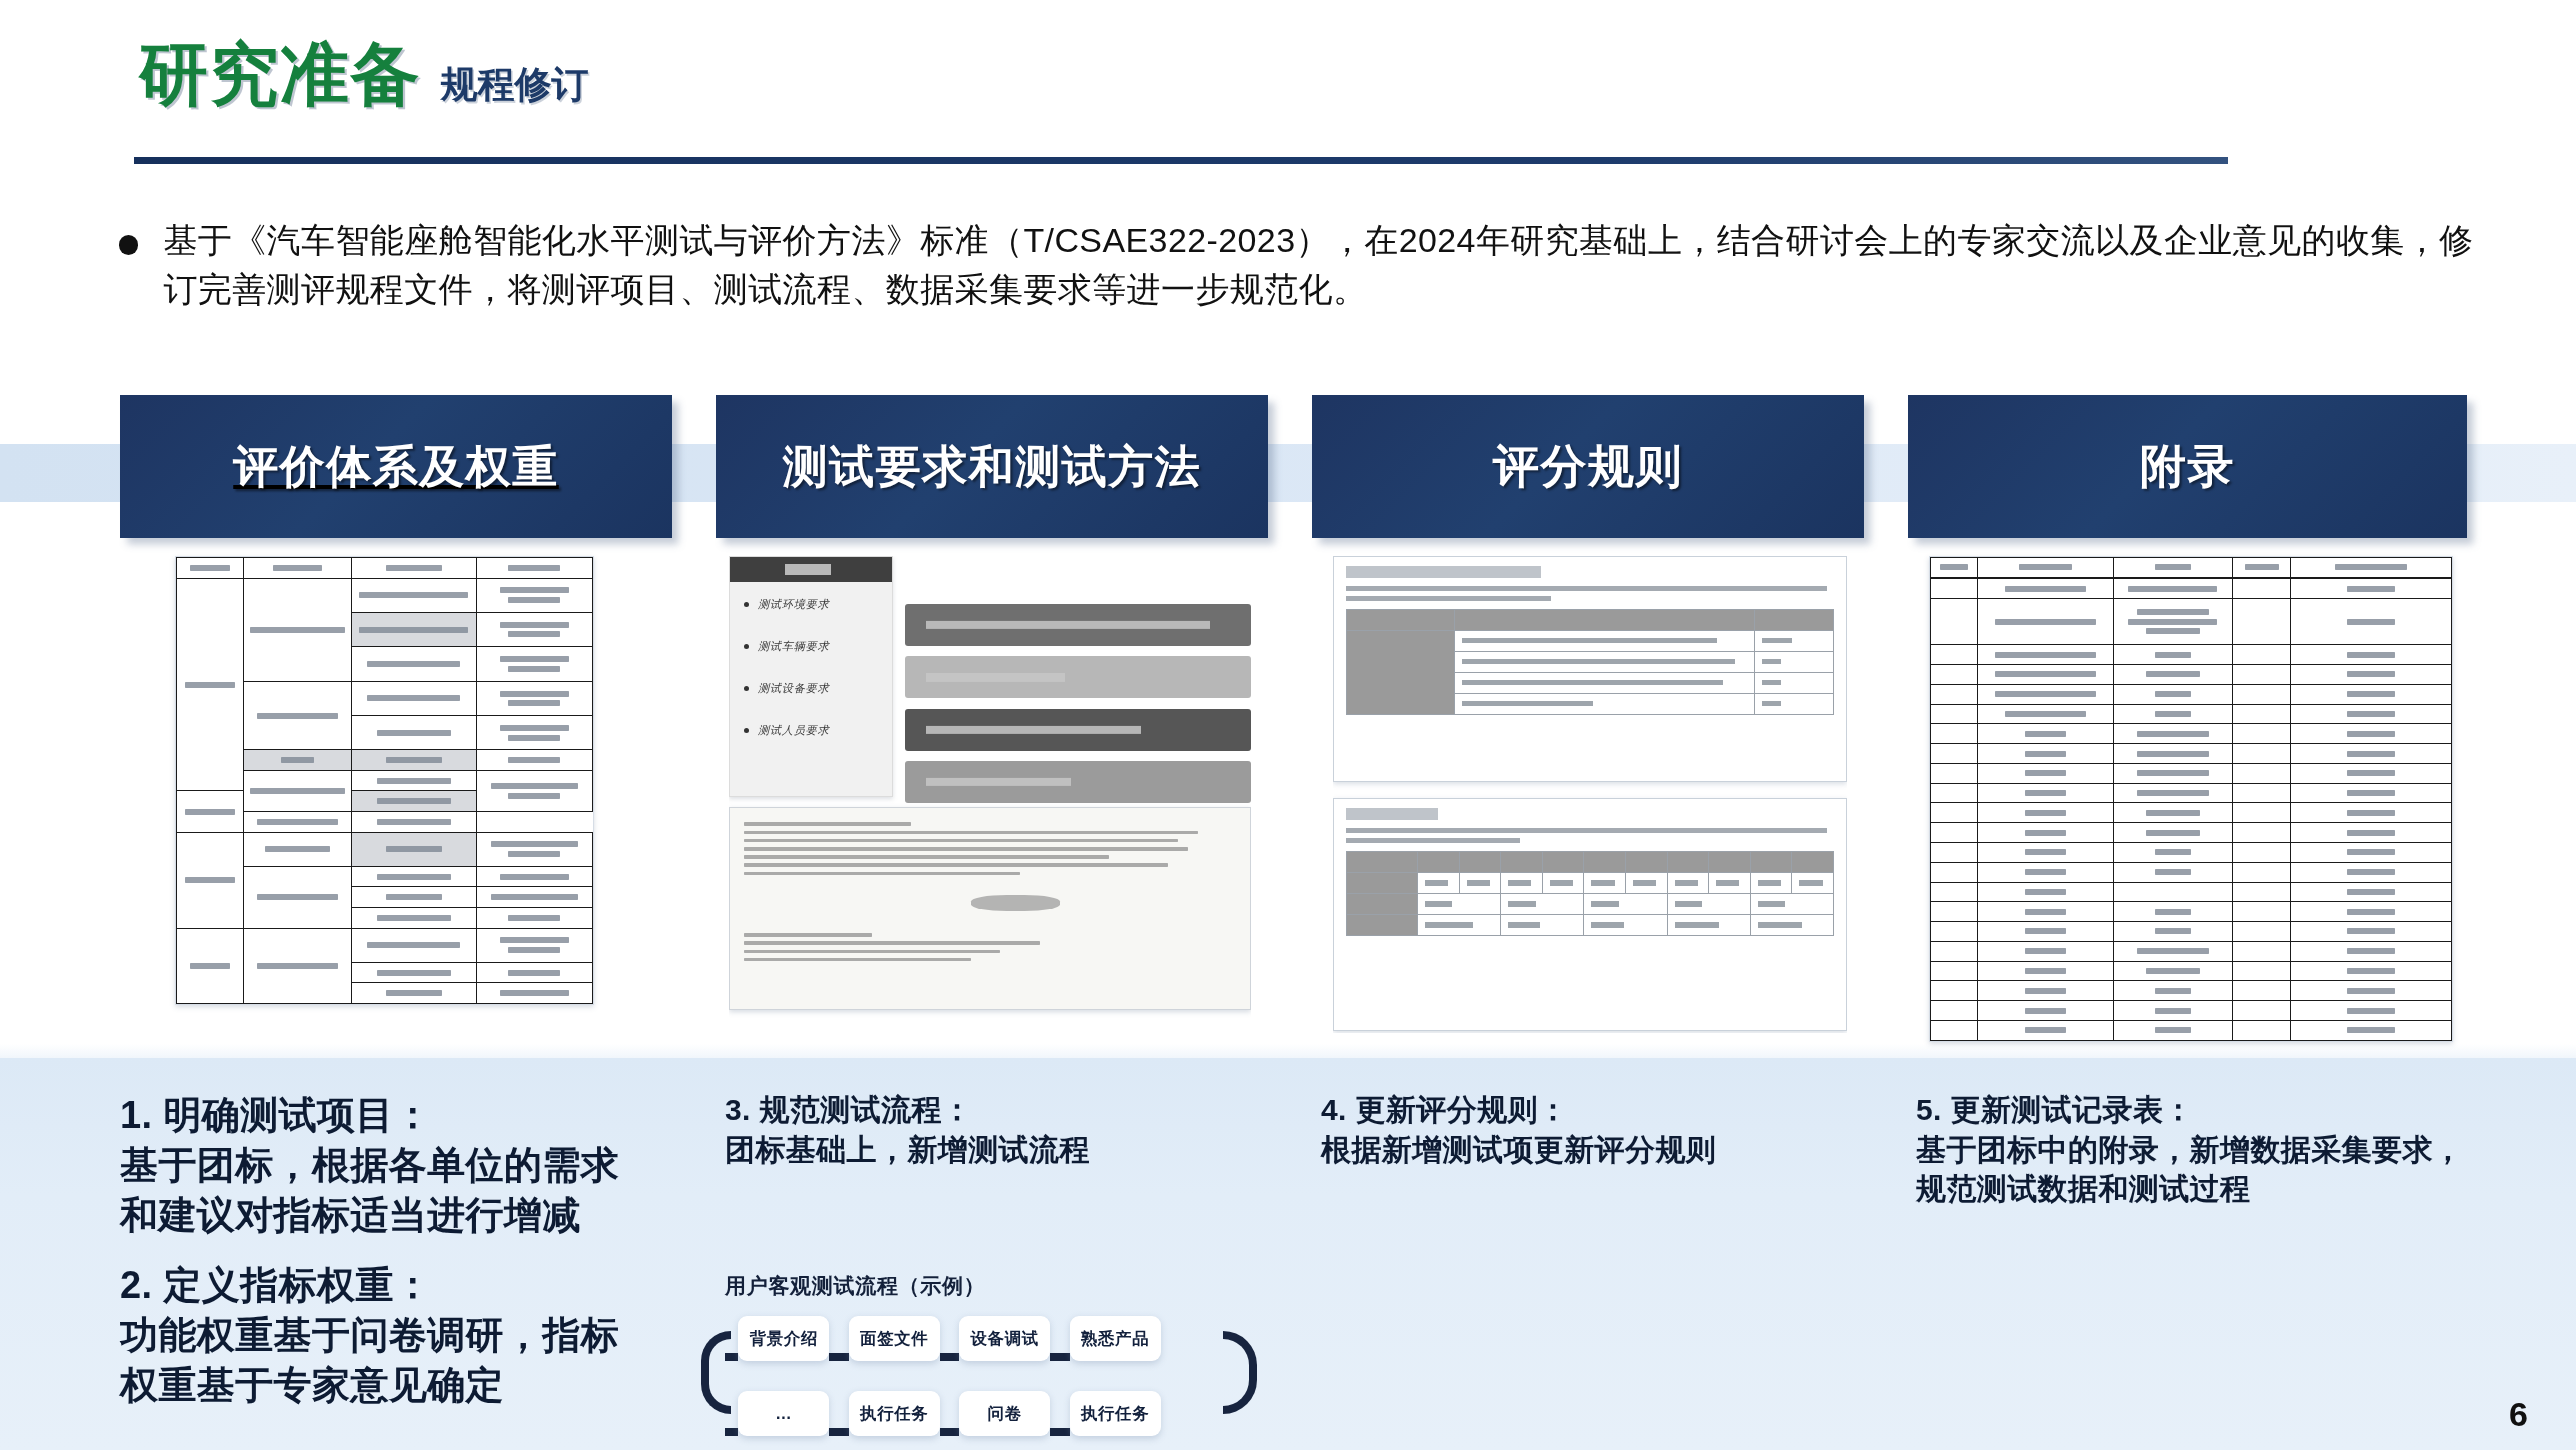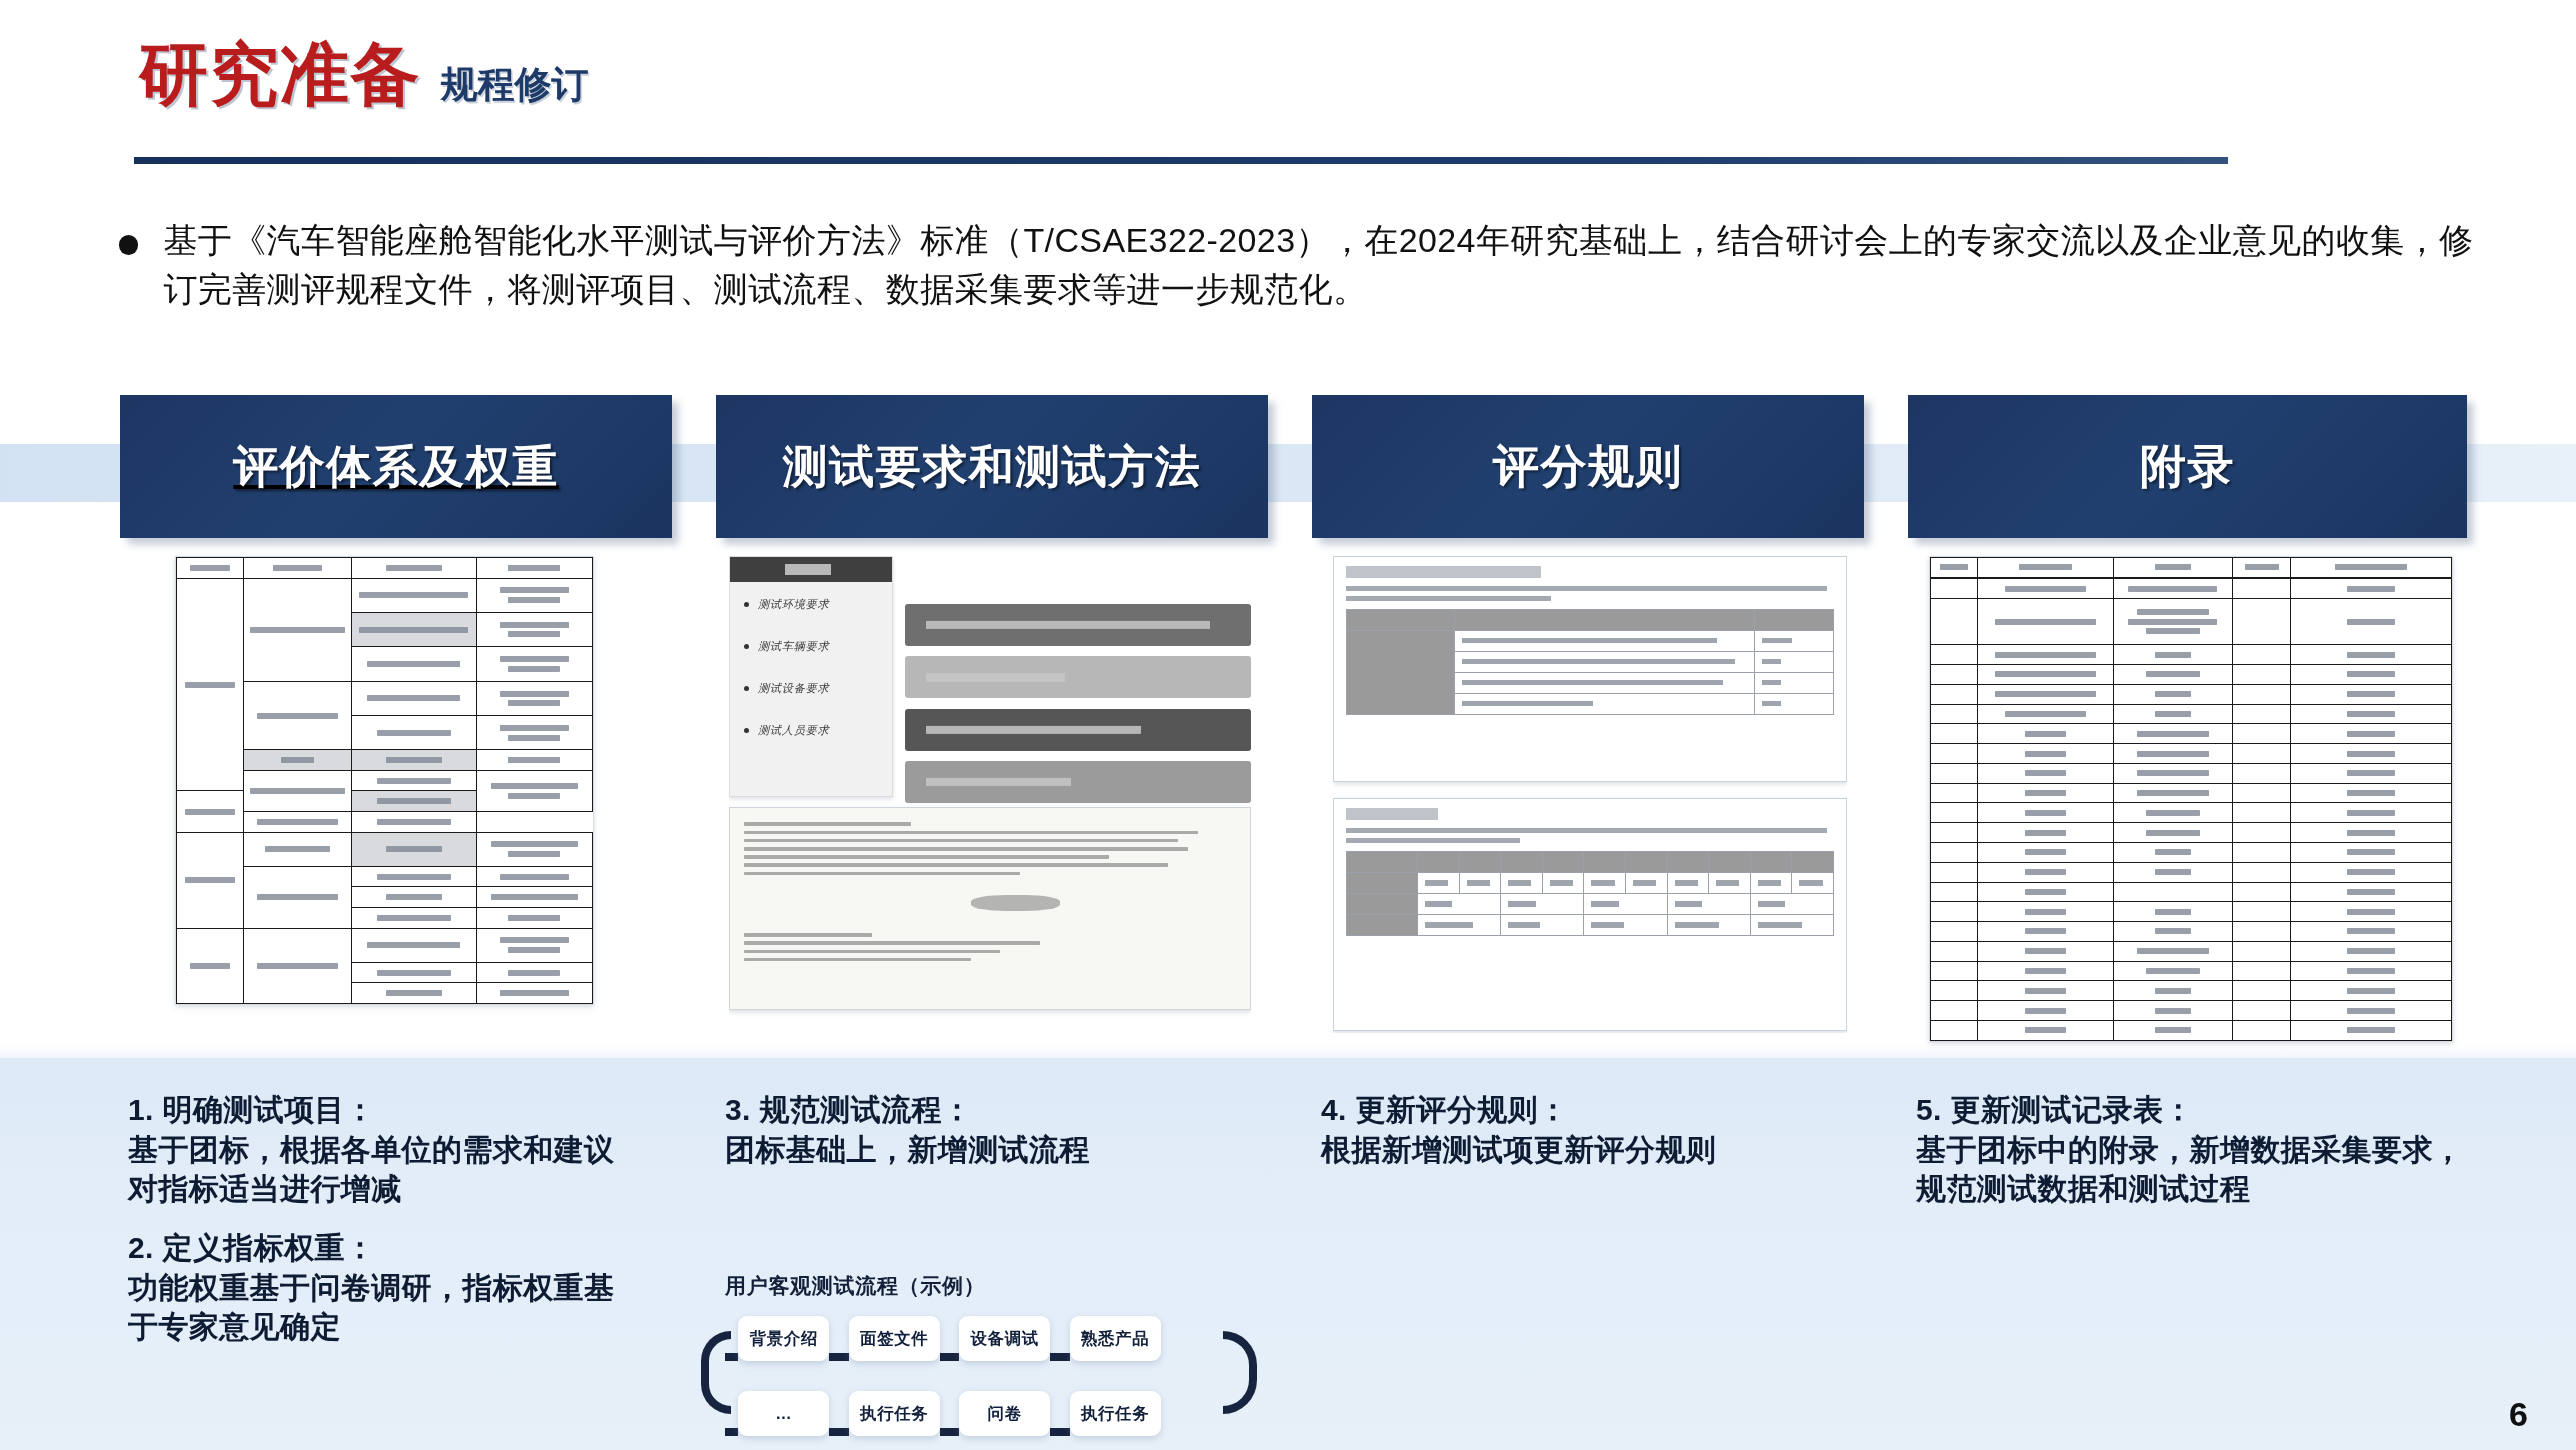--- a/index.html
+++ b/index.html
@@ -21,21 +21,21 @@
     background:linear-gradient(180deg,#dce9f6 0%, #e2edf8 35%, #e7f0f9 100%);
   }
   .band-bottom-fade{
     position:absolute;left:0;right:0;top:1044px;height:34px;
     background:linear-gradient(180deg,rgba(220,233,246,0) 0%, rgba(220,233,246,1) 100%);
   }
 
   
   .title-wrap{position:absolute;left:139px;top:40px;display:flex;align-items:flex-end;gap:19.4px;}
   .title-main{
-    font-size:69px;font-weight:bold;color:#b91c1c;letter-spacing:1.5px;
+    font-size:69px;font-weight:bold;color:#15803d;letter-spacing:1.5px;
     line-height:1;text-shadow:2.2px 2.2px 0 rgba(20,45,85,.28);
   }
   .title-sub{
     font-size:37px;font-weight:bold;color:#1d3a68;line-height:1;
     padding-bottom:6px;text-shadow:1.5px 1.5px 0 rgba(20,45,85,.22);
   }
   .title-rule{
     position:absolute;left:134px;top:157px;width:2094px;height:6.7px;
     background:linear-gradient(90deg,#16305c 0%,#1d3b6c 70%,#33527f 100%);
   }
@@ -112,21 +112,21 @@
   .sheet .s-title{height:12px;background:#bfc4ca;margin:9px 0 7.5px 12px;width:45%;}
   .sheet .s-para{height:5.2px;background:#8d959e;margin:5.2px 12px;opacity:.8;}
   .gtab{width:calc(100% - 24px);margin:7.5px 12px;border-collapse:collapse;table-layout:fixed;}
   .gtab td{border:0.7px solid #9aa1a9;height:18px;}
   .gtab td.hdr{background:#9a9a9a;}
   .gtab td.lft{background:#9a9a9a;}
   .cellline{height:5.2px;background:#8d959e;margin:0 6px;opacity:.85;}
 
   
   .caption{position:absolute;color:#0d1b33;font-weight:bold;line-height:1.32;letter-spacing:0.4px;}
-  .cap-0{left:128px;top:1090px;width:514px;font-size:30px;}
+  .cap-0{left:120px;top:1090px;width:514px;font-size:38px;}
   .cap-1{left:725px;top:1090px;width:522px;font-size:30px;}
   .cap-2{left:1321px;top:1090px;width:552px;font-size:30px;}
   .cap-3{left:1916px;top:1090px;width:552px;font-size:30px;}
   .cap-block{margin-bottom:19.4px;}
   .cap-block:last-child{margin-bottom:0;}
 
   
   .flow{position:absolute;left:725px;top:1230px;width:552px;}
   .flow-title{font-size:21px;font-weight:bold;color:#13203a;margin-bottom:13.4px;letter-spacing:0.7px;margin-top:42px;}
   .flow-body{position:relative;width:529px;height:134px;}

